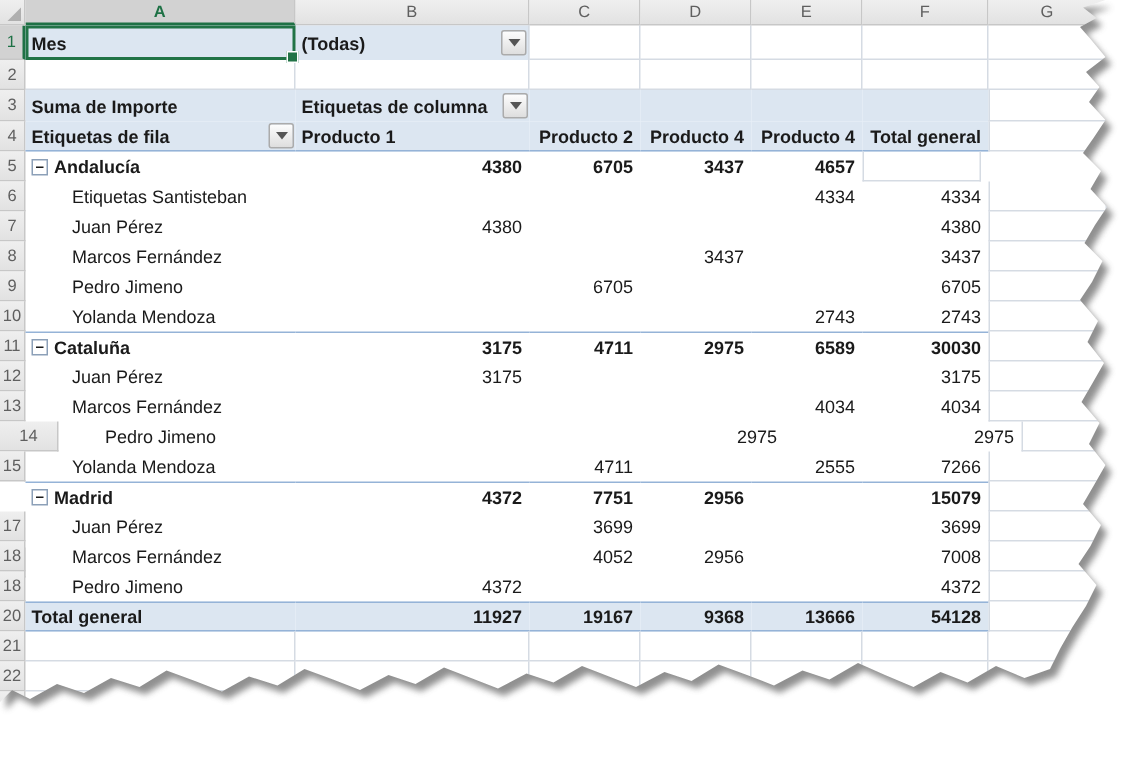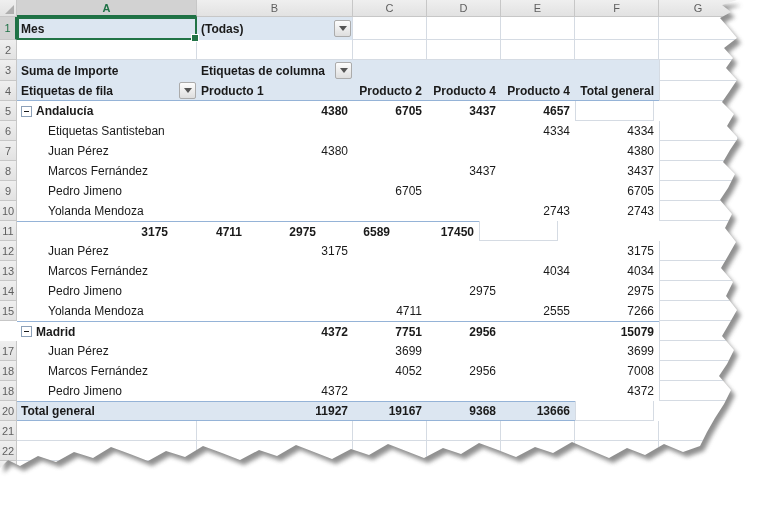--- a/index.html
+++ b/index.html
@@ -174,25 +174,31 @@
         <div class="c ind" style="width: 180px;">Yolanda Mendoza</div>
         <div class="c num" style="width: 156px;"></div>
         <div class="c num" style="width: 74px;"></div>
         <div class="c num" style="width: 74px;"></div>
         <div class="c num" style="width: 74px;">2743</div>
         <div class="c num" style="width: 84px;">2743</div>
         <div class="c grid bl" style="width: 79px;"></div>
       </div>
       <div class="r" style="height: 20px;">
         <div class="c hd" style="width: 17px;">11</div>
+        <div class="c reg bt" style="width: 180px;">
+          <span class="tog">
+            <span class="minus"></span>
+          </span>
+          <span class="b">Cataluña</span>
+        </div>
         <div class="c num b bt" style="width: 156px;">3175</div>
         <div class="c num b bt" style="width: 74px;">4711</div>
         <div class="c num b bt" style="width: 74px;">2975</div>
         <div class="c num b bt" style="width: 74px;">6589</div>
-        <div class="c num b bt" style="width: 84px;">17450</div>
+        <div class="c num b bt" style="width: 84px;">30030</div>
         <div class="c grid bl" style="width: 79px;"></div>
       </div>
       <div class="r" style="height: 20px;">
         <div class="c hd" style="width: 17px;">12</div>
         <div class="c ind" style="width: 180px;">Juan Pérez</div>
         <div class="c num" style="width: 156px;">3175</div>
         <div class="c num" style="width: 74px;"></div>
         <div class="c num" style="width: 74px;"></div>
         <div class="c num" style="width: 74px;"></div>
         <div class="c num" style="width: 84px;">3175</div>
@@ -202,21 +208,21 @@
         <div class="c hd" style="width: 17px;">13</div>
         <div class="c ind" style="width: 180px;">Marcos Fernández</div>
         <div class="c num" style="width: 156px;"></div>
         <div class="c num" style="width: 74px;"></div>
         <div class="c num" style="width: 74px;"></div>
         <div class="c num" style="width: 74px;">4034</div>
         <div class="c num" style="width: 84px;">4034</div>
         <div class="c grid bl" style="width: 79px;"></div>
       </div>
       <div class="r" style="height: 20px;">
-        <div class="c hd" style="width: 17px;">14</div>
+        <div class="c hd" style="width: 39px;">14</div>
         <div class="c ind" style="width: 180px;">Pedro Jimeno</div>
         <div class="c num" style="width: 156px;"></div>
         <div class="c num" style="width: 74px;"></div>
         <div class="c num" style="width: 74px;">2975</div>
         <div class="c num" style="width: 74px;"></div>
         <div class="c num" style="width: 84px;">2975</div>
         <div class="c grid bl" style="width: 79px;"></div>
       </div>
       <div class="r" style="height: 20px;">
         <div class="c hd" style="width: 17px;">15</div>
@@ -273,20 +279,21 @@
         <div class="c num" style="width: 84px;">4372</div>
         <div class="c grid bl" style="width: 79px;"></div>
       </div>
       <div class="r" style="height: 20px;">
         <div class="c hd" style="width: 17px;">20</div>
         <div class="c b blue lbl bt bb" style="width: 180px;">Total general</div>
         <div class="c num b blue bt bb" style="width: 156px;">11927</div>
         <div class="c num b blue bt bb" style="width: 74px;">19167</div>
         <div class="c num b blue bt bb" style="width: 74px;">9368</div>
         <div class="c num b blue bt bb" style="width: 74px;">13666</div>
+        <div class="c num b blue bt bb" style="width: 84px;">54128</div>
         <div class="c grid bl" style="width: 79px;"></div>
       </div>
       <div class="r" style="height: 20px;">
         <div class="c hd" style="width: 17px;">21</div>
         <div class="c grid" style="width: 180px;"></div>
         <div class="c grid" style="width: 156px;"></div>
         <div class="c grid" style="width: 74px;"></div>
         <div class="c grid" style="width: 74px;"></div>
         <div class="c grid" style="width: 74px;"></div>
         <div class="c grid" style="width: 84px;"></div>

